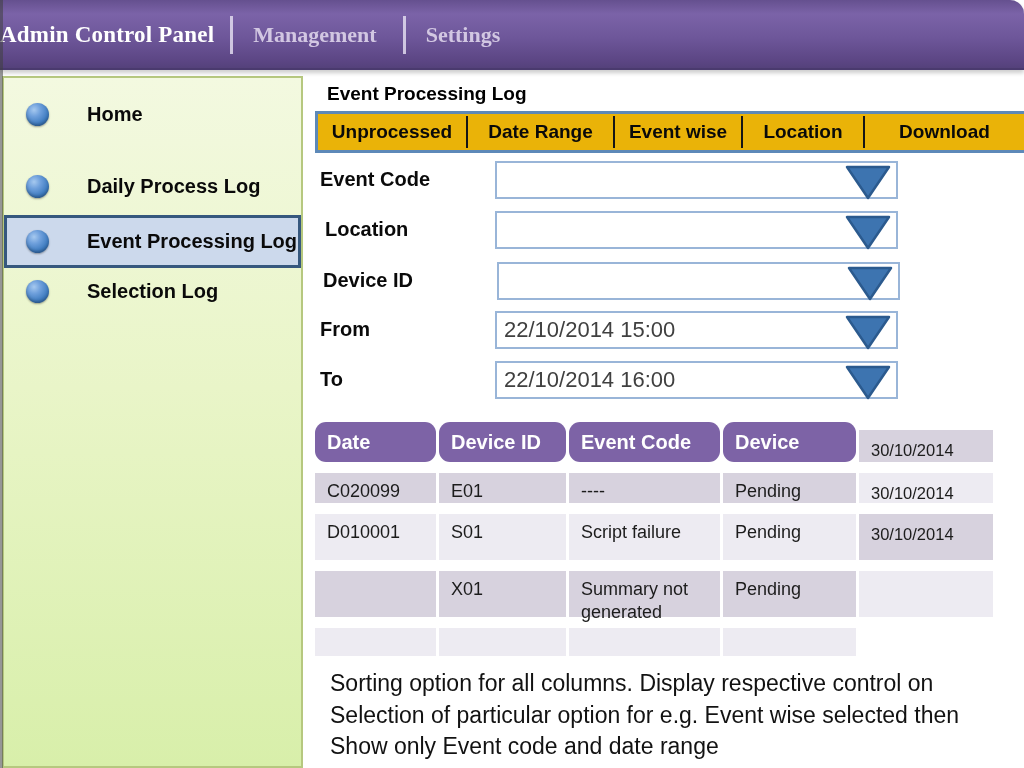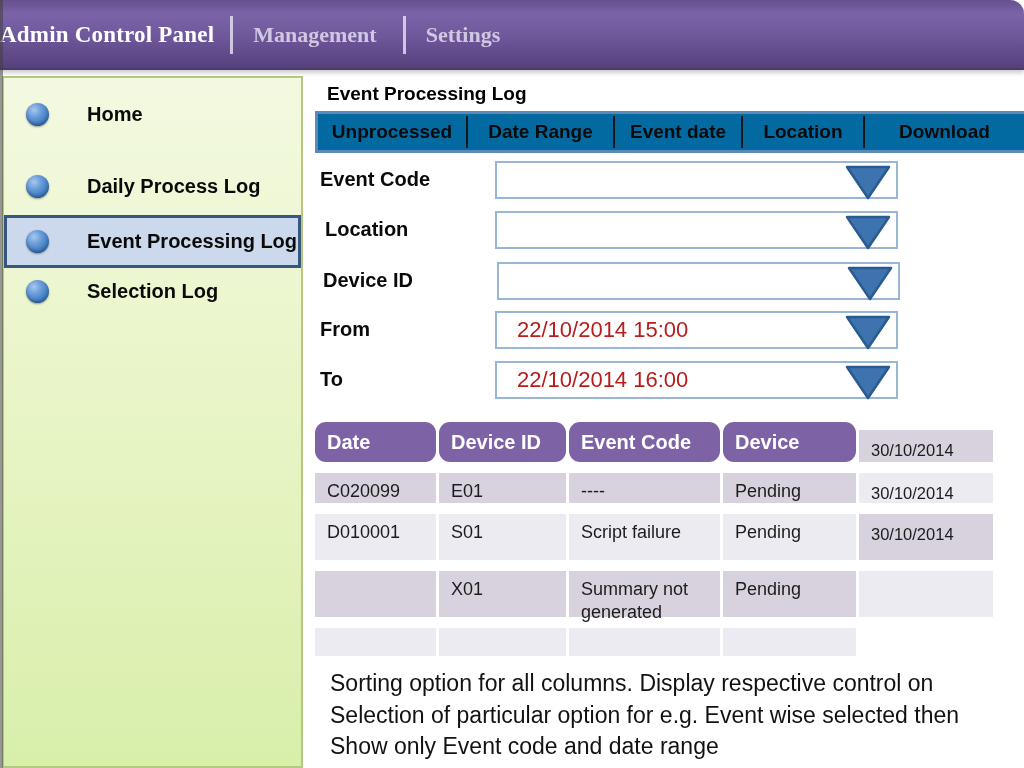--- a/index.html
+++ b/index.html
@@ -31,30 +31,30 @@
   .side-item.selected{background:#ccd9ec;border:3px solid #36587e;padding-left:19px;height:53px;}
   .bullet{width:23px;height:23px;border-radius:50%;flex:0 0 auto;
           background:radial-gradient(circle at 35% 30%,#a6c9ef 0%,#6fa0dc 30%,#3f7cc0 65%,#2d62a0 100%);
           box-shadow:inset 0 -2px 3px rgba(0,0,0,.25),0 1px 2px rgba(0,0,0,.35);}
   .side-label{font-weight:bold;font-size:20px;color:#0a0a0a;margin-left:21px;}
 
   
   .page-title{position:absolute;left:327px;top:83px;font-weight:bold;font-size:19px;color:#000;}
 
   .tabbar{position:absolute;left:315px;top:111px;width:709px;height:42px;box-sizing:border-box;
-          background:#0369a1;border:3px solid #5d89b8;border-right:none;
+          background:#eab308;border:3px solid #5d89b8;border-right:none;
           display:flex;align-items:center;}
   .tab{display:flex;align-items:center;justify-content:center;height:100%;
        font-weight:bold;font-size:19px;color:#0a0a0a;cursor:pointer;}
   .tabdiv{width:2px;height:32px;background:#161616;flex:0 0 auto;}
 
   .f-label{position:absolute;left:320px;font-weight:bold;font-size:20px;color:#0a0a0a;}
   .field{position:absolute;left:495px;width:403px;height:38px;box-sizing:border-box;
          background:#ffffff;border:2px solid #99b5d8;cursor:pointer;}
-  .field .val{display:block;line-height:33px;padding-left:20px;font-size:22px;color:#b91c1c;
+  .field .val{display:block;line-height:33px;padding-left:7px;font-size:22px;color:#404040;
               white-space:nowrap;overflow:hidden;}
   .dd{position:absolute;right:5px;top:1px;cursor:pointer;}
 
   
   .table{position:absolute;left:315px;top:422px;display:grid;
          grid-template-columns:121px 127px 151px 133px 134px;
          grid-template-rows:40px 38px 54px 54px 36px;gap:3px;}
   .th{background:#7d63a6;color:#ffffff;font-weight:bold;font-size:20px;
       line-height:40px;padding-left:12px;cursor:pointer;border-radius:11px;}
   .td{box-sizing:border-box;padding:7px 8px 0 12px;font-size:18px;color:#1c1c1c;line-height:23px;margin-top:8px;}
@@ -98,21 +98,21 @@
     </div>
   </aside>
 
   <div class="page-title">Event Processing Log</div>
 
   <nav class="tabbar">
     <div class="tab" style="width:148px">Unprocessed</div>
     <div class="tabdiv"></div>
     <div class="tab" style="width:145px">Date Range</div>
     <div class="tabdiv"></div>
-    <div class="tab" style="width:126px">Event date</div>
+    <div class="tab" style="width:126px">Event wise</div>
     <div class="tabdiv"></div>
     <div class="tab" style="width:120px">Location</div>
     <div class="tabdiv"></div>
     <div class="tab" style="flex:1">Download</div>
   </nav>
 
   <div class="f-label" style="top:168px">Event Code</div>
   <div class="field" style="top:161px">
     <span class="val"></span>
     <svg class="dd" width="46" height="36" viewBox="0 0 46 36">

